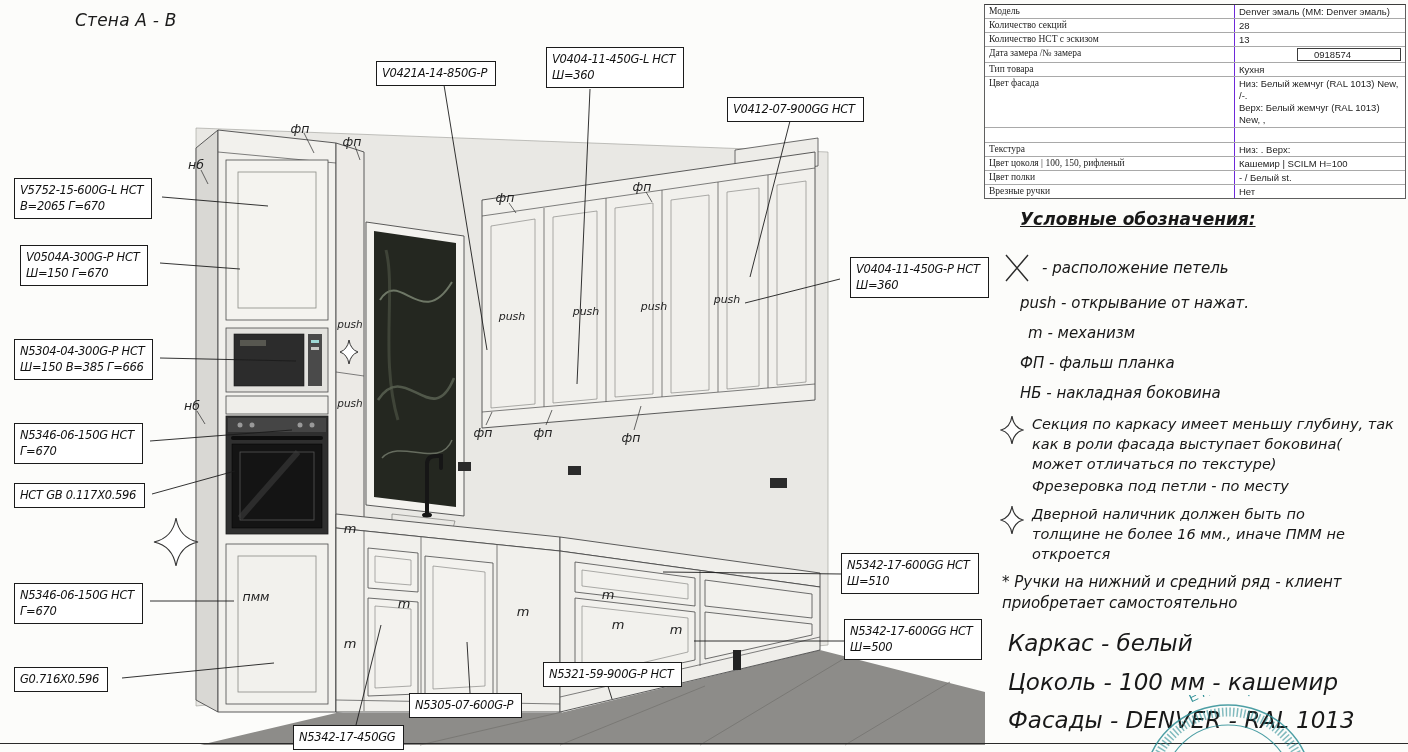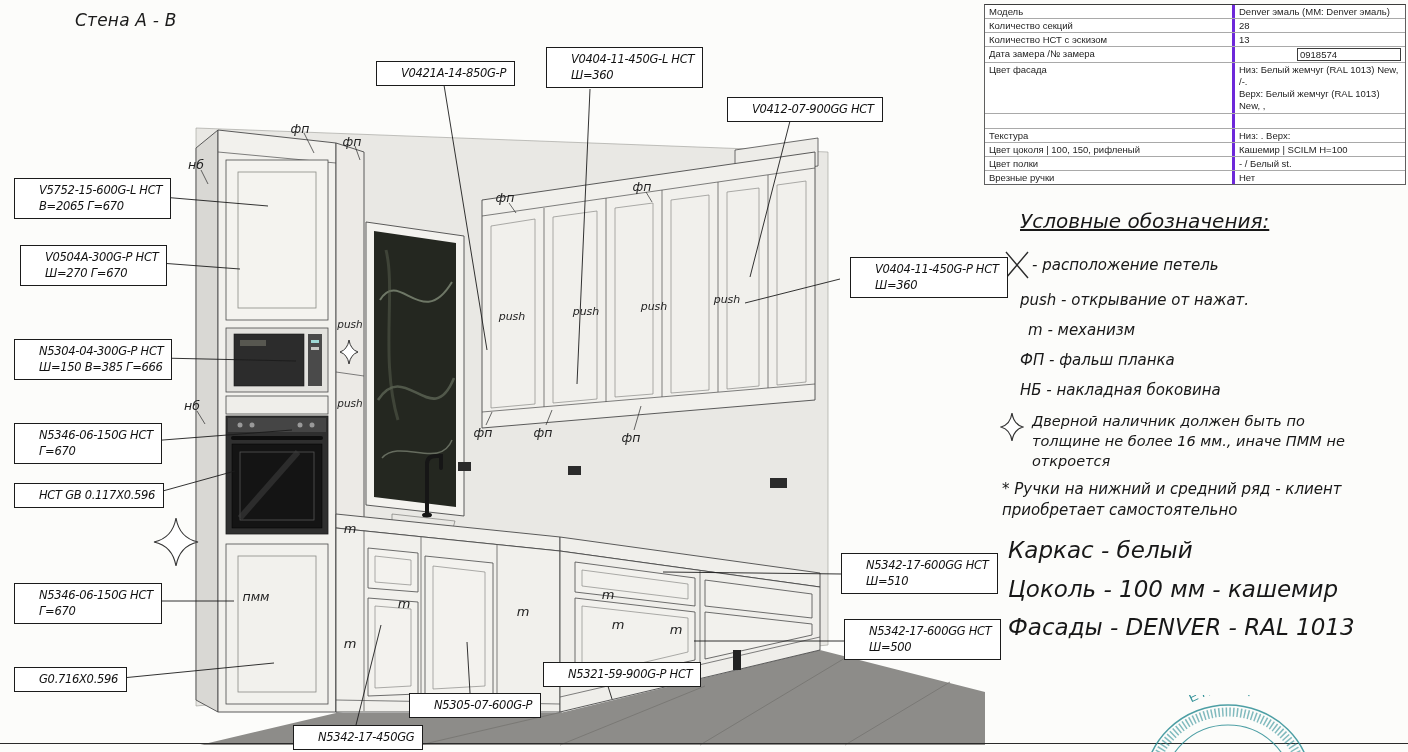--- a/index.html
+++ b/index.html
@@ -10,44 +10,44 @@
     position:absolute; left:28px; top:10px; z-index:5;
     font-family:"DejaVu Sans", sans-serif; font-style:italic;
     font-size:17px; color:#1a1a1a; letter-spacing:0.2px;margin-left:47px;
   }
 
   svg.scene { position:absolute; left:0; top:0; z-index:1; }
   svg.stamp { position:absolute; left:1140px; top:695px; z-index:6; pointer-events:none; }
 
   .callout {
     position:absolute; z-index:5; background:#fff; border:1.3px solid #1b1b1b;
-    padding:3px 8px 4px 24px; font-family:"DejaVu Sans", sans-serif; font-style:italic;
+    padding:3px 8px 4px 5px; font-family:"DejaVu Sans", sans-serif; font-style:italic;
     font-size:11.5px; line-height:1.4; color:#111; white-space:nowrap; letter-spacing:-0.3px;
   }
 
   .spec-table {
     position:absolute; left:984px; top:4px; width:422px; z-index:4;
     background:#fff; border:1px solid #5f5f5f; border-top:1.6px solid #3c3c3c;
     font-size:9.5px; color:#1d1d1d;
   }
   .spec-row { display:flex; border-bottom:1px solid #a9a9a9; min-height:13px; }
   .spec-row:last-child { border-bottom:none; }
-  .spec-label { width:250px; border-right:3px solid #6d28d9; padding:1px 4px; }
+  .spec-label { width:250px; border-right:1px solid #6d28d9; padding:1px 4px;font-family:Liberation Serif, serif; }
   .spec-value { flex:1; padding:1px 4px; }
   .spec-value.two-line div { line-height:1.25; }
   .spec-row.spacer { height:15px; }
-  .measure-box { display:block; margin-left:auto; width:104px; border:1px solid #3c3c3c; text-align:left; padding:0 2px; }
+  .measure-box { display:block; margin-left:auto; width:104px; border:1px solid #3c3c3c; text-align:left; padding:0 16px; }
 
   .legend {
     position:absolute; left:1000px; top:209px; width:404px; z-index:4;
     font-family:"DejaVu Sans", sans-serif; font-style:italic; color:#181818;
   }
-  .legend-heading { font-size:20px; font-weight:normal; text-decoration:underline; margin-left:20px; margin-bottom:16px; }
+  .legend-heading { font-size:17px; font-weight:bold; text-decoration:underline; margin-left:20px; margin-bottom:23px; }
   .legend-item { font-size:15px; margin-bottom:12px; }
-  .legend-item.hinge { display:flex; align-items:center; margin-bottom:10px; margin-left:2px; }
+  .legend-item.hinge { display:flex; align-items:center; gap:10px; margin-bottom:10px; margin-left:2px; }
   .legend-item.ind1 { margin-left:28px; }
   .legend-item.ind2 { margin-left:20px; }
   .legend-note { display:flex; gap:8px; margin-bottom:8px; }
   .legend-note .note-text { font-size:14.5px; line-height:1.38; width:362px; }
   .legend-note .note-sub { margin-top:2px; }
   .legend-handles { font-size:15px; line-height:1.4; margin-bottom:12px; margin-left:2px; }
   .legend-footer-line { font-size:23px; line-height:1.5; margin-left:8px; margin-bottom:4px; }
 
   .page-border-bottom {
     position:absolute; left:0; top:743px; width:1408px; height:0;
@@ -252,21 +252,21 @@
 </svg>
 
 <div class="page-title">Стена А - В</div>
 
 <div class="callout" style="left:14px;top:178px">
   <div>V5752-15-600G-L НСТ</div>
   <div>В=2065 Г=670</div>
 </div>
 <div class="callout" style="left:20px;top:245px">
   <div>V0504A-300G-Р НСТ</div>
-  <div>Ш=270 Г=670</div>
+  <div>Ш=150 Г=670</div>
 </div>
 <div class="callout" style="left:14px;top:339px">
   <div>N5304-04-300G-Р НСТ</div>
   <div>Ш=150 В=385 Г=666</div>
 </div>
 <div class="callout" style="left:14px;top:423px">
   <div>N5346-06-150G НСТ</div>
   <div>Г=670</div>
 </div>
 <div class="callout" style="left:14px;top:483px">
@@ -322,20 +322,24 @@
   </div>
   <div class="spec-row">
     <div class="spec-label">Количество НСТ с эскизом</div>
     <div class="spec-value">13</div>
   </div>
   <div class="spec-row">
     <div class="spec-label">Дата замера /№ замера</div>
     <div class="spec-value">
       <span class="measure-box">0918574</span>
     </div>
+  </div>
+  <div class="spec-row">
+    <div class="spec-label">Тип товара</div>
+    <div class="spec-value">Кухня</div>
   </div>
   <div class="spec-row">
     <div class="spec-label">Цвет фасада</div>
     <div class="spec-value two-line">
       <div>Низ: Белый жемчуг (RAL 1013) New,  /-.</div>
       <div>Верх: Белый жемчуг (RAL 1013) New,  ,</div>
     </div>
   </div>
   <div class="spec-row spacer">
     <div class="spec-label"></div>
@@ -367,20 +371,29 @@
       <path d="M4,3 L26,29 M26,3 L4,29" stroke="#2b2b2b" stroke-width="1.4" fill="none"></path>
     </svg>
     <span>- расположение петель</span>
   </div>
 
   <div class="legend-item ind2">push - открывание от нажат.</div>
   <div class="legend-item ind1">m -  механизм</div>
   <div class="legend-item ind2">ФП - фальш планка</div>
   <div class="legend-item ind2">НБ - накладная боковина</div>
 
+  <div class="legend-note">
+    <svg width="24" height="32" viewBox="0 0 24 32" style="flex:none">
+      <path d="M12,2 Q13.6,13.4 23,16 Q13.6,18.6 12,30 Q10.4,18.6 1,16 Q10.4,13.4 12,2 Z" fill="#fff" stroke="#333" stroke-width="1.2"></path>
+    </svg>
+    <div class="note-text">
+      <span>Секция по каркасу имеет меньшу глубину, так как в роли фасада выступает боковина( может отличаться по текстуре)</span>
+      <div class="note-sub">Фрезеровка под петли - по месту</div>
+    </div>
+  </div>
 
   <div class="legend-note">
     <svg width="24" height="32" viewBox="0 0 24 32" style="flex:none">
       <path d="M12,2 Q13.6,13.4 23,16 Q13.6,18.6 12,30 Q10.4,18.6 1,16 Q10.4,13.4 12,2 Z" fill="#fff" stroke="#333" stroke-width="1.2"></path>
     </svg>
     <div class="note-text" style="width:330px">Дверной наличник должен быть по толщине не более 16 мм., иначе ПММ не откроется</div>
   </div>
 
   <div class="legend-handles">* Ручки на нижний и средний ряд - клиент приобретает самостоятельно</div>
 

